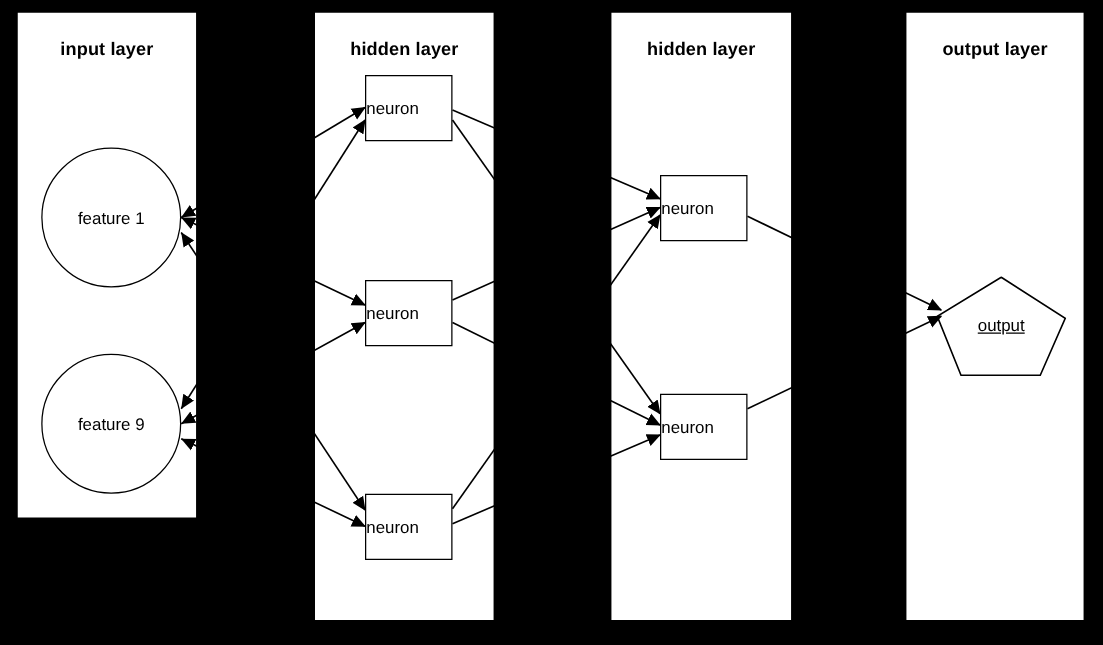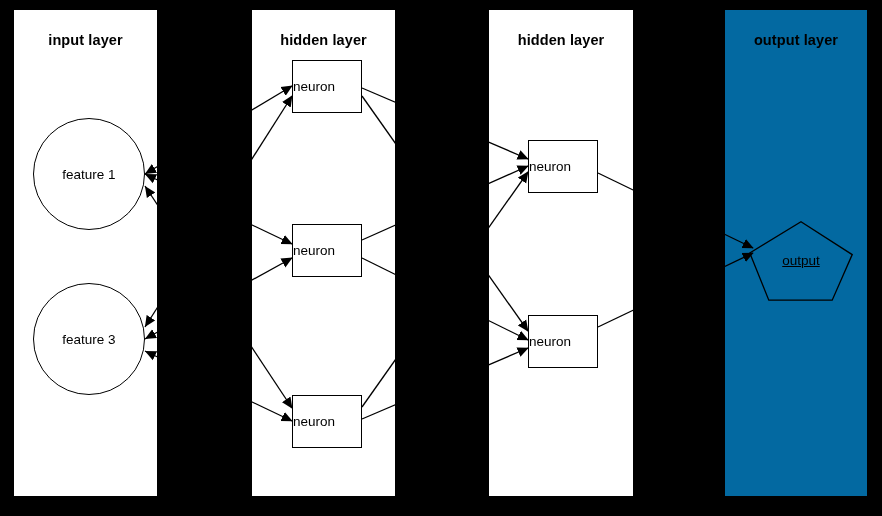--- a/index.html
+++ b/index.html
@@ -79,30 +79,30 @@
     position: absolute;
     background: #000000;
   }
 </style>
 </head>
 <body>
 
 <div id="canvas">
 
   <div id="layers-root">
-      <div class="layer-panel" style="left: 14px; top: 10px; width: 143px; height: 486px; background: rgb(255, 255, 255);">
+      <div class="layer-panel" style="left: 14px; top: 10px; width: 143px; height: 404px; background: rgb(255, 255, 255);">
         <div class="layer-title" style="top: 22px;">input layer</div>
       </div>
       <div class="layer-panel" style="left: 252px; top: 10px; width: 143px; height: 486px; background: rgb(255, 255, 255);">
         <div class="layer-title" style="top: 22px;">hidden layer</div>
       </div>
       <div class="layer-panel" style="left: 489px; top: 10px; width: 144px; height: 486px; background: rgb(255, 255, 255);">
         <div class="layer-title" style="top: 22px;">hidden layer</div>
       </div>
-      <div class="layer-panel" style="left: 725px; top: 10px; width: 142px; height: 486px; background: #0369a1;">
+      <div class="layer-panel" style="left: 725px; top: 10px; width: 142px; height: 486px; background: #ffffff;">
         <div class="layer-title" style="top: 22px;">output layer</div>
       </div>
     </div>
 
   <svg class="edges-svg" id="edges-root" viewBox="0 0 882 516" xmlns="http://www.w3.org/2000/svg">
     <defs>
       <marker id="arrowEnd" markerWidth="9" markerHeight="9" refX="8" refY="4.5" orient="auto" markerUnits="strokeWidth">
         <path d="M0,0.6 L8.6,4.5 L0,8.4 z" fill="#000000"></path>
       </marker>
       <marker id="arrowStart" markerWidth="9" markerHeight="9" refX="0.5" refY="4.5" orient="auto" markerUnits="strokeWidth">
@@ -125,21 +125,21 @@
         <line x1="598" y1="173" x2="753" y2="248" stroke="#000000" stroke-width="1.3" marker-end="url(#arrowEnd)"></line>
         <line x1="598" y1="327" x2="753" y2="253" stroke="#000000" stroke-width="1.3" marker-end="url(#arrowEnd)"></line>
       </g>
   </svg>
 
   <div id="nodes-root">
       <div class="node-circle" style="left: 33px; top: 118px; width: 112px; height: 112px; text-align: center;">
         <span>feature 1</span>
       </div>
       <div class="node-circle" style="left: 33px; top: 283px; width: 112px; height: 112px;">
-        <span>feature 3</span>
+        <span>feature 9</span>
       </div>
       <div class="node-box" style="left: 292px; top: 60px; width: 70px; height: 53px;">
         <span>neuron</span>
       </div>
       <div class="node-box" style="left: 292px; top: 224px; width: 70px; height: 53px;">
         <span>neuron</span>
       </div>
       <div class="node-box" style="left: 292px; top: 395px; width: 70px; height: 53px;">
         <span>neuron</span>
       </div>

